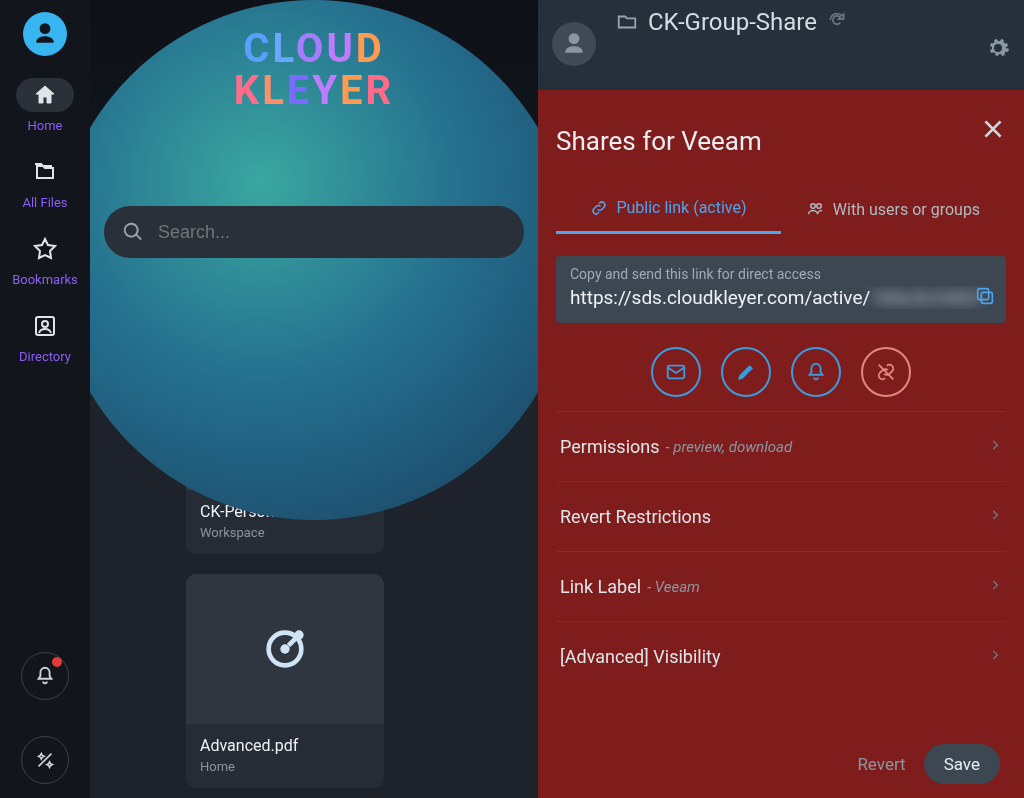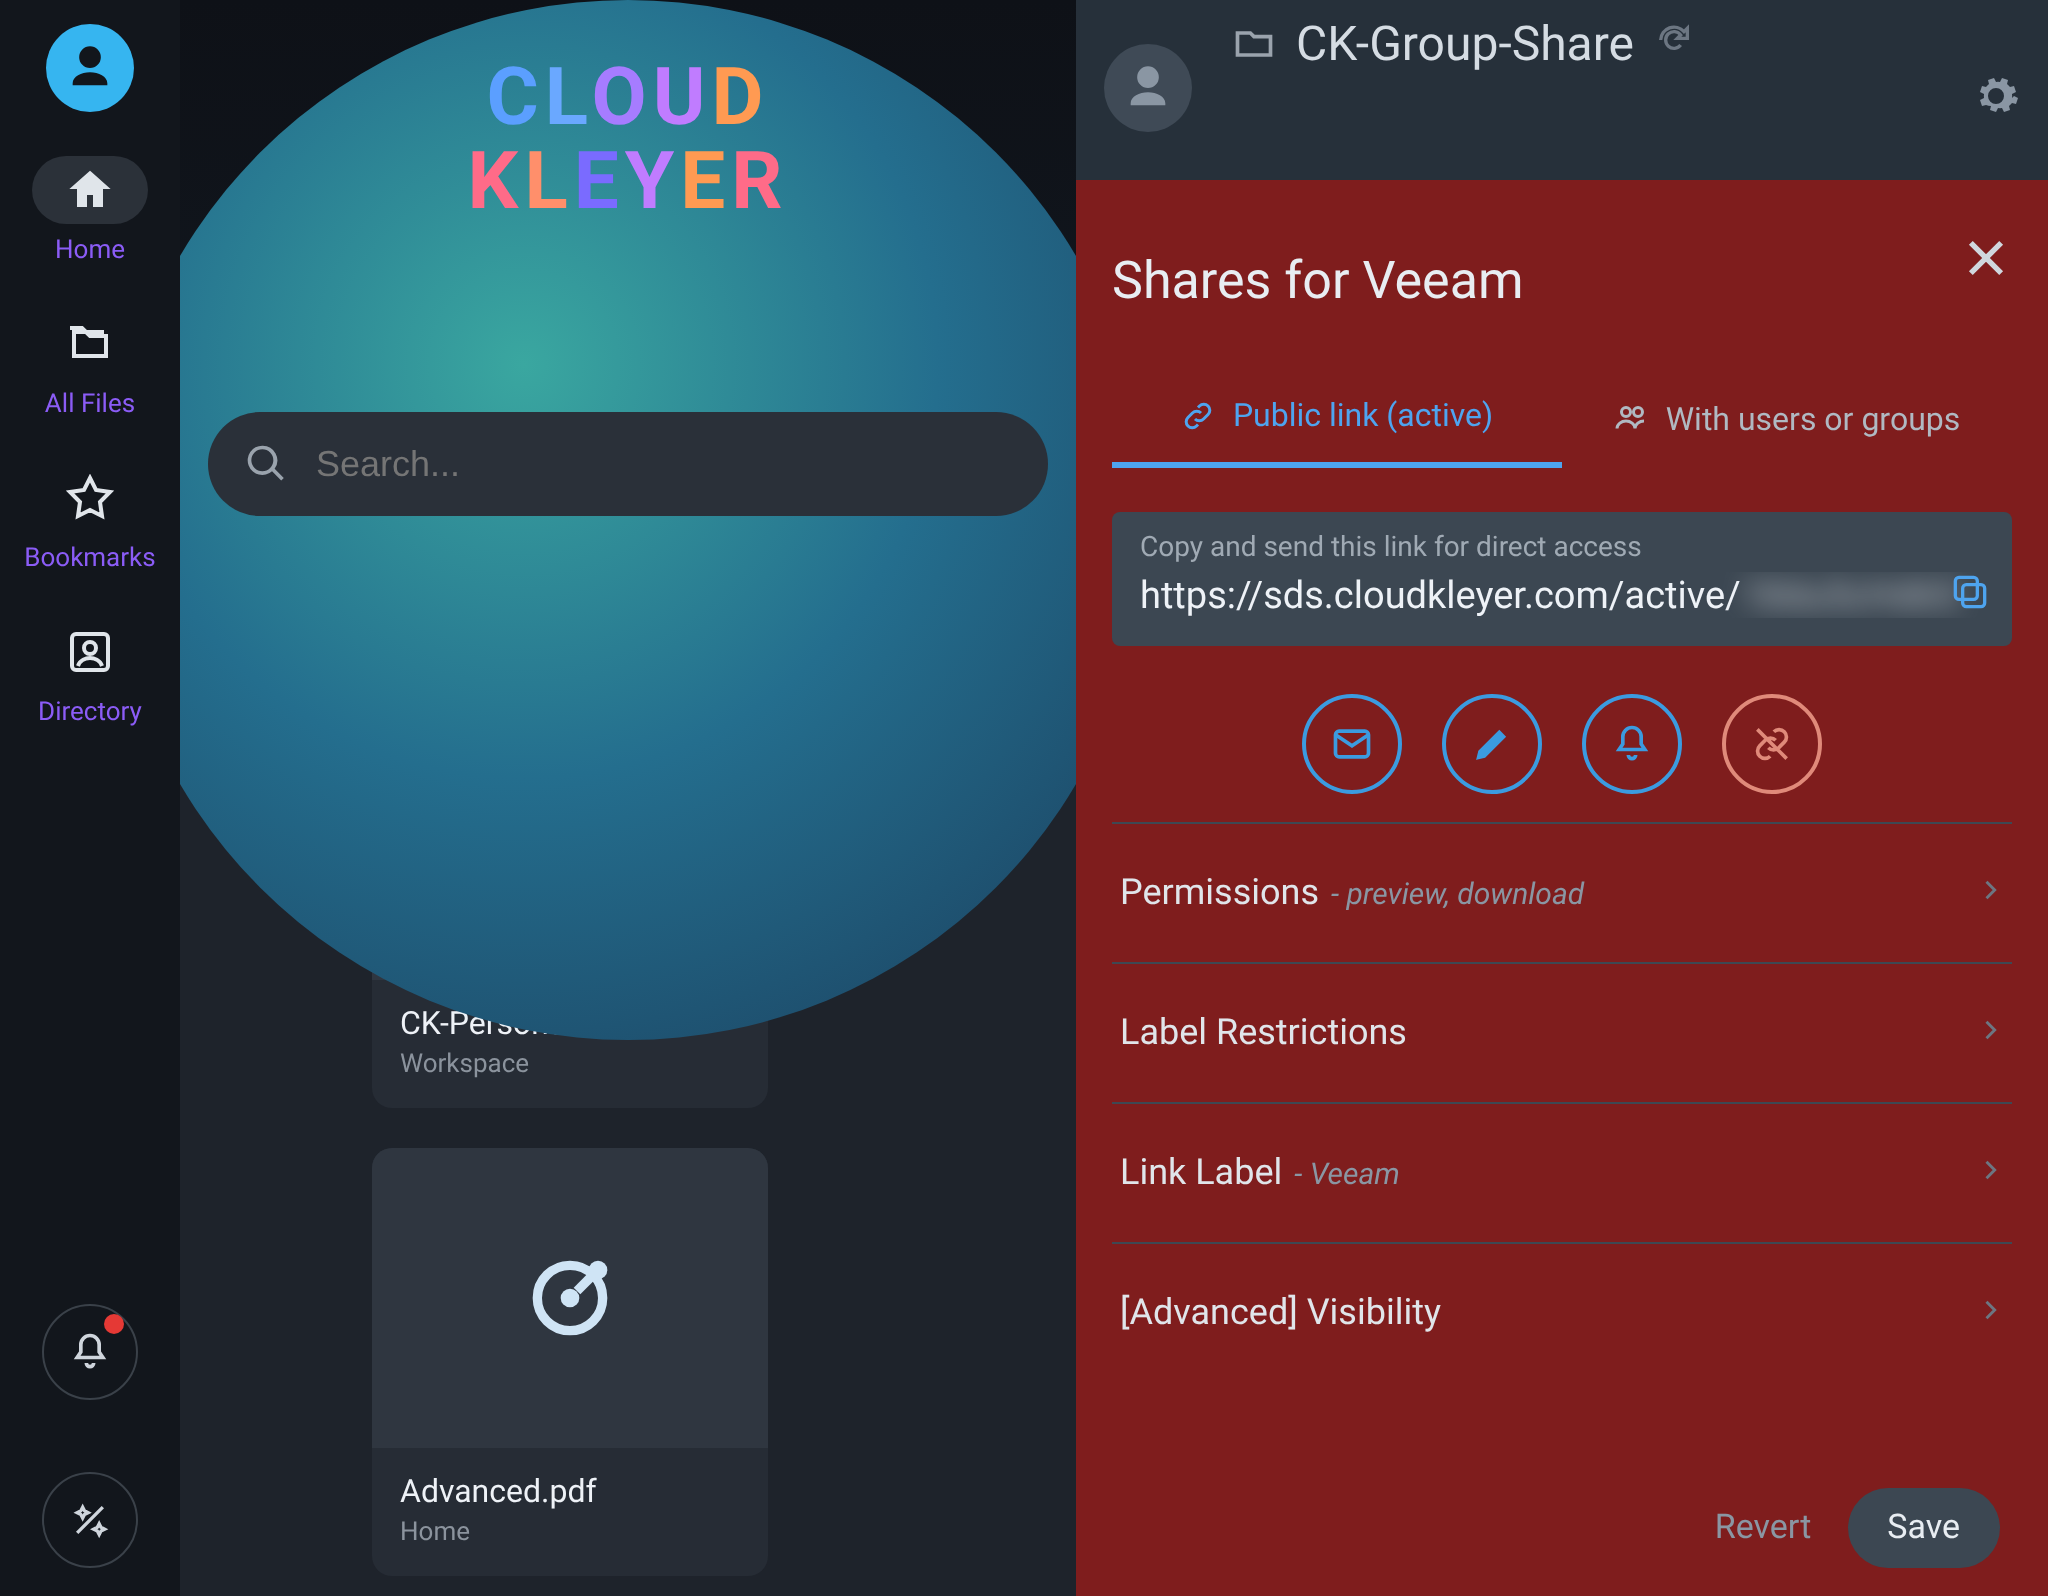--- a/index.html
+++ b/index.html
@@ -273,21 +273,21 @@
       </div>
 
       <div class="section">
         <span class="lbl">Permissions</span>
         <span class="sub">- preview, download</span>
         <span class="chev"><svg viewBox="0 0 24 24">
               <path d="M9 5l7 7-7 7"></path>
             </svg></span>
       </div>
       <div class="section">
-        <span class="lbl">Label Restrictions</span>
+        <span class="lbl">Revert Restrictions</span>
         <span class="sub"></span>
         <span class="chev"><svg viewBox="0 0 24 24">
               <path d="M9 5l7 7-7 7"></path>
             </svg></span>
       </div>
       <div class="section">
         <span class="lbl">Link Label</span>
         <span class="sub">- Veeam</span>
         <span class="chev"><svg viewBox="0 0 24 24">
               <path d="M9 5l7 7-7 7"></path>

